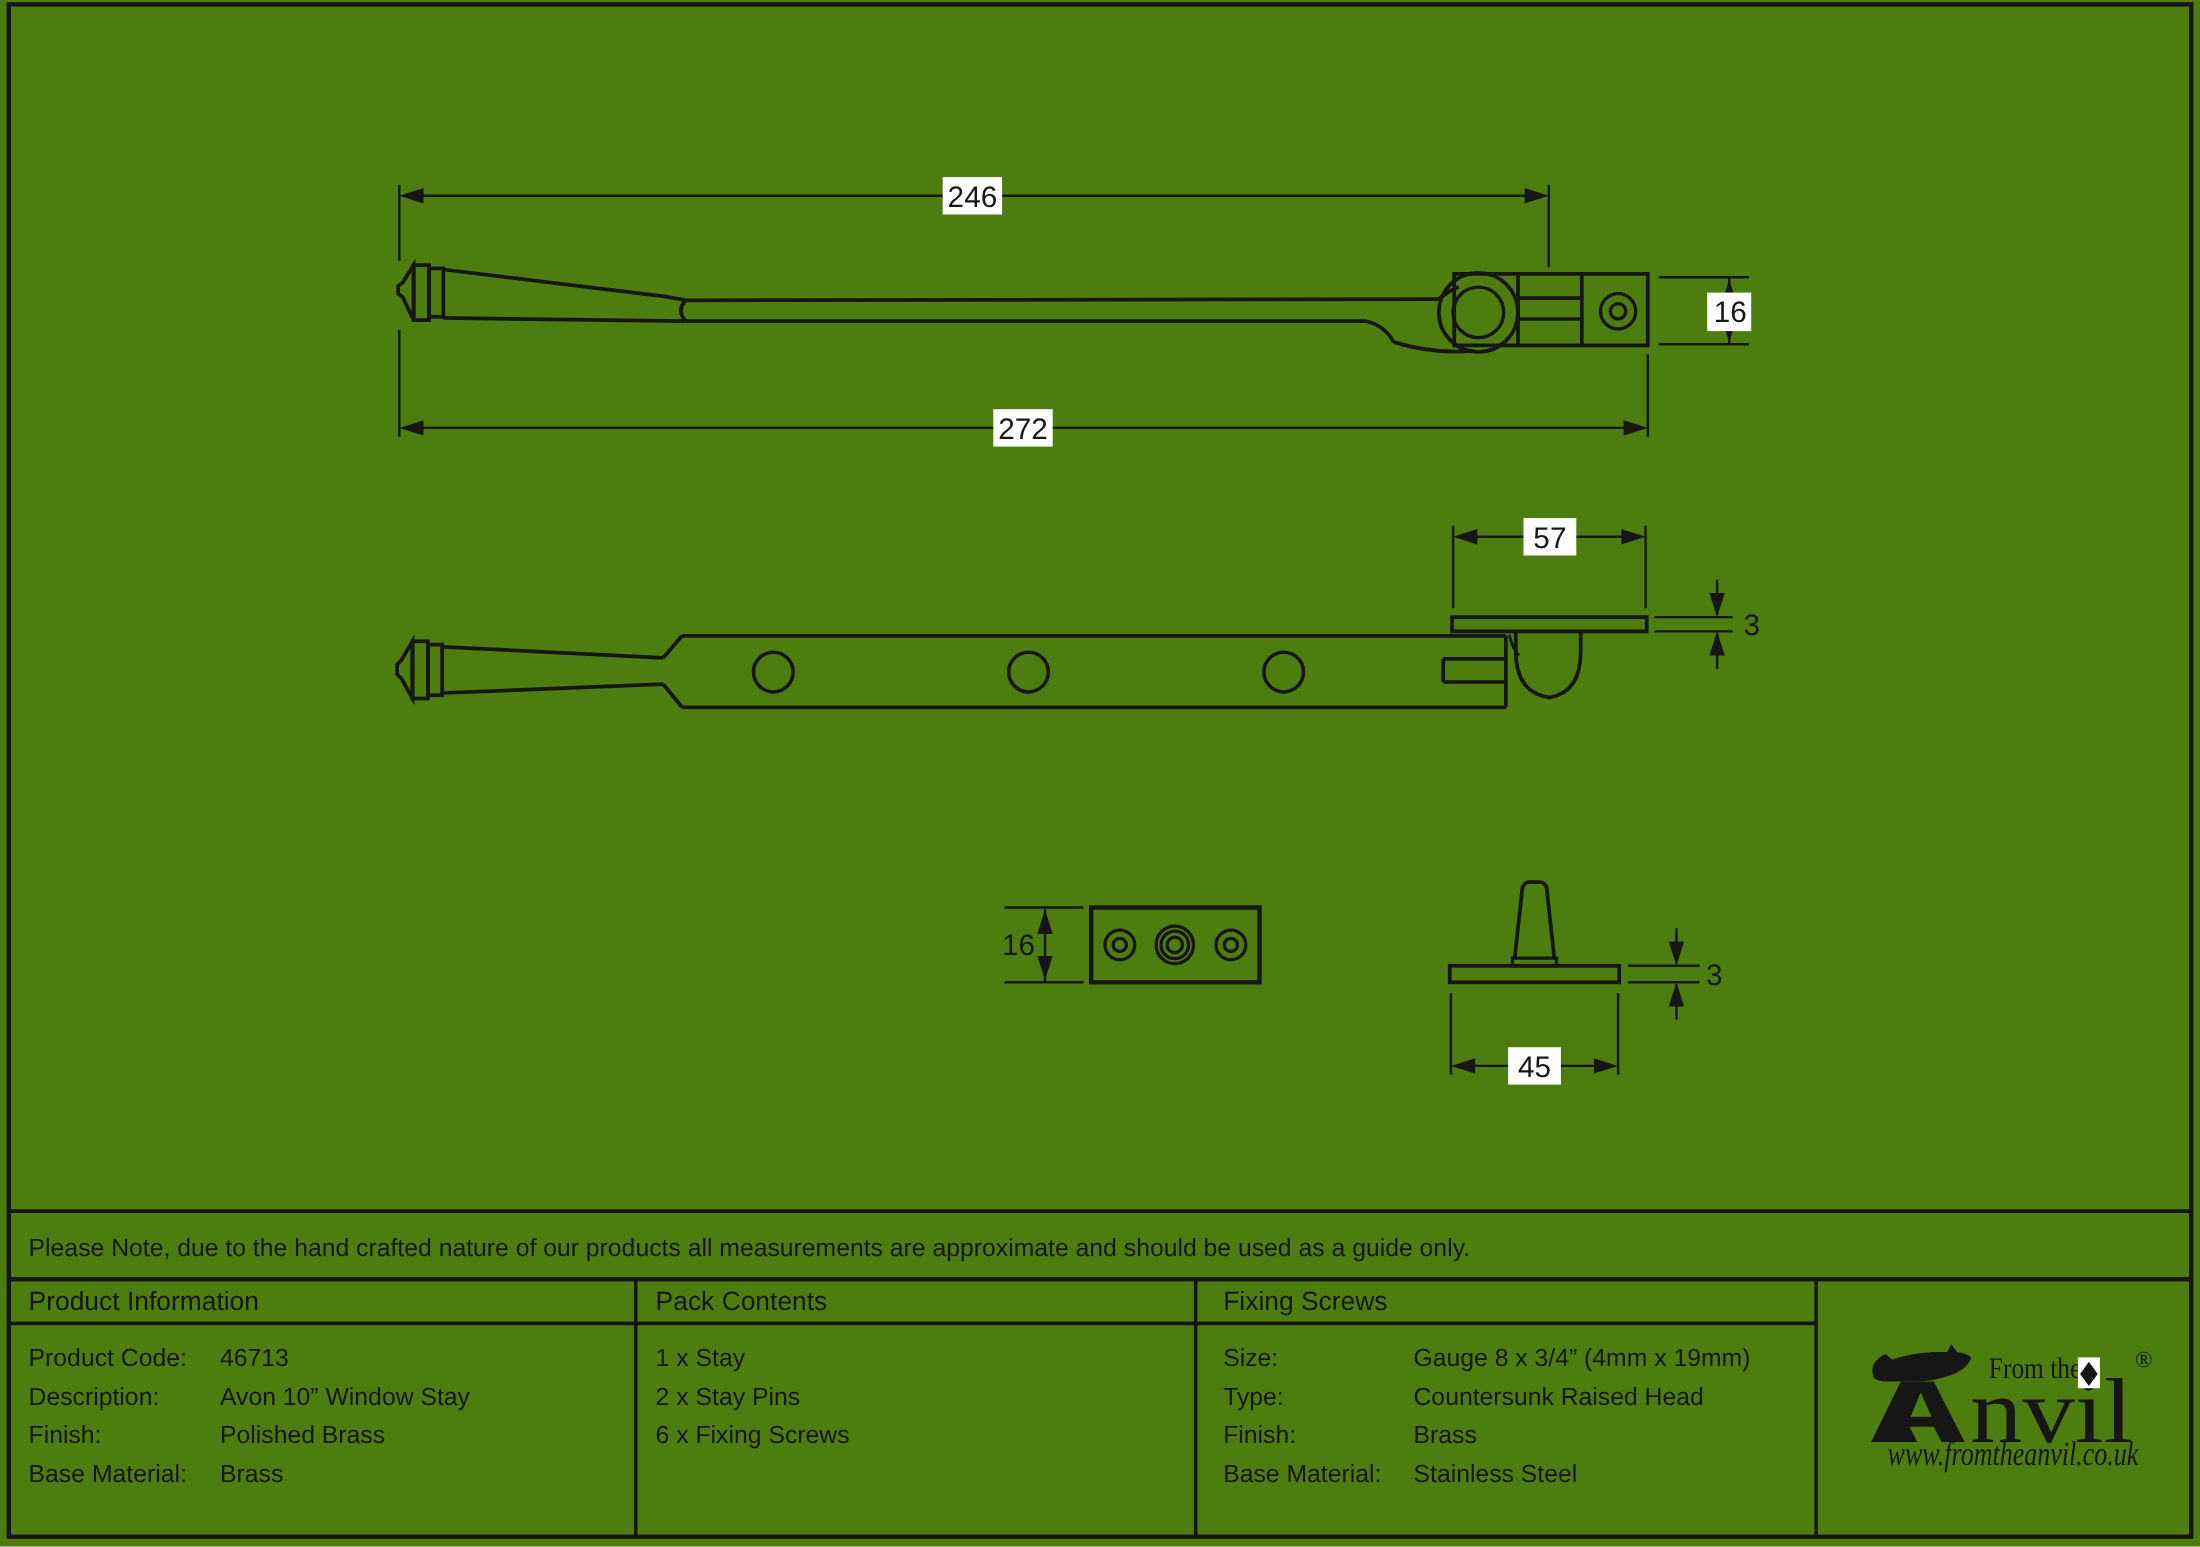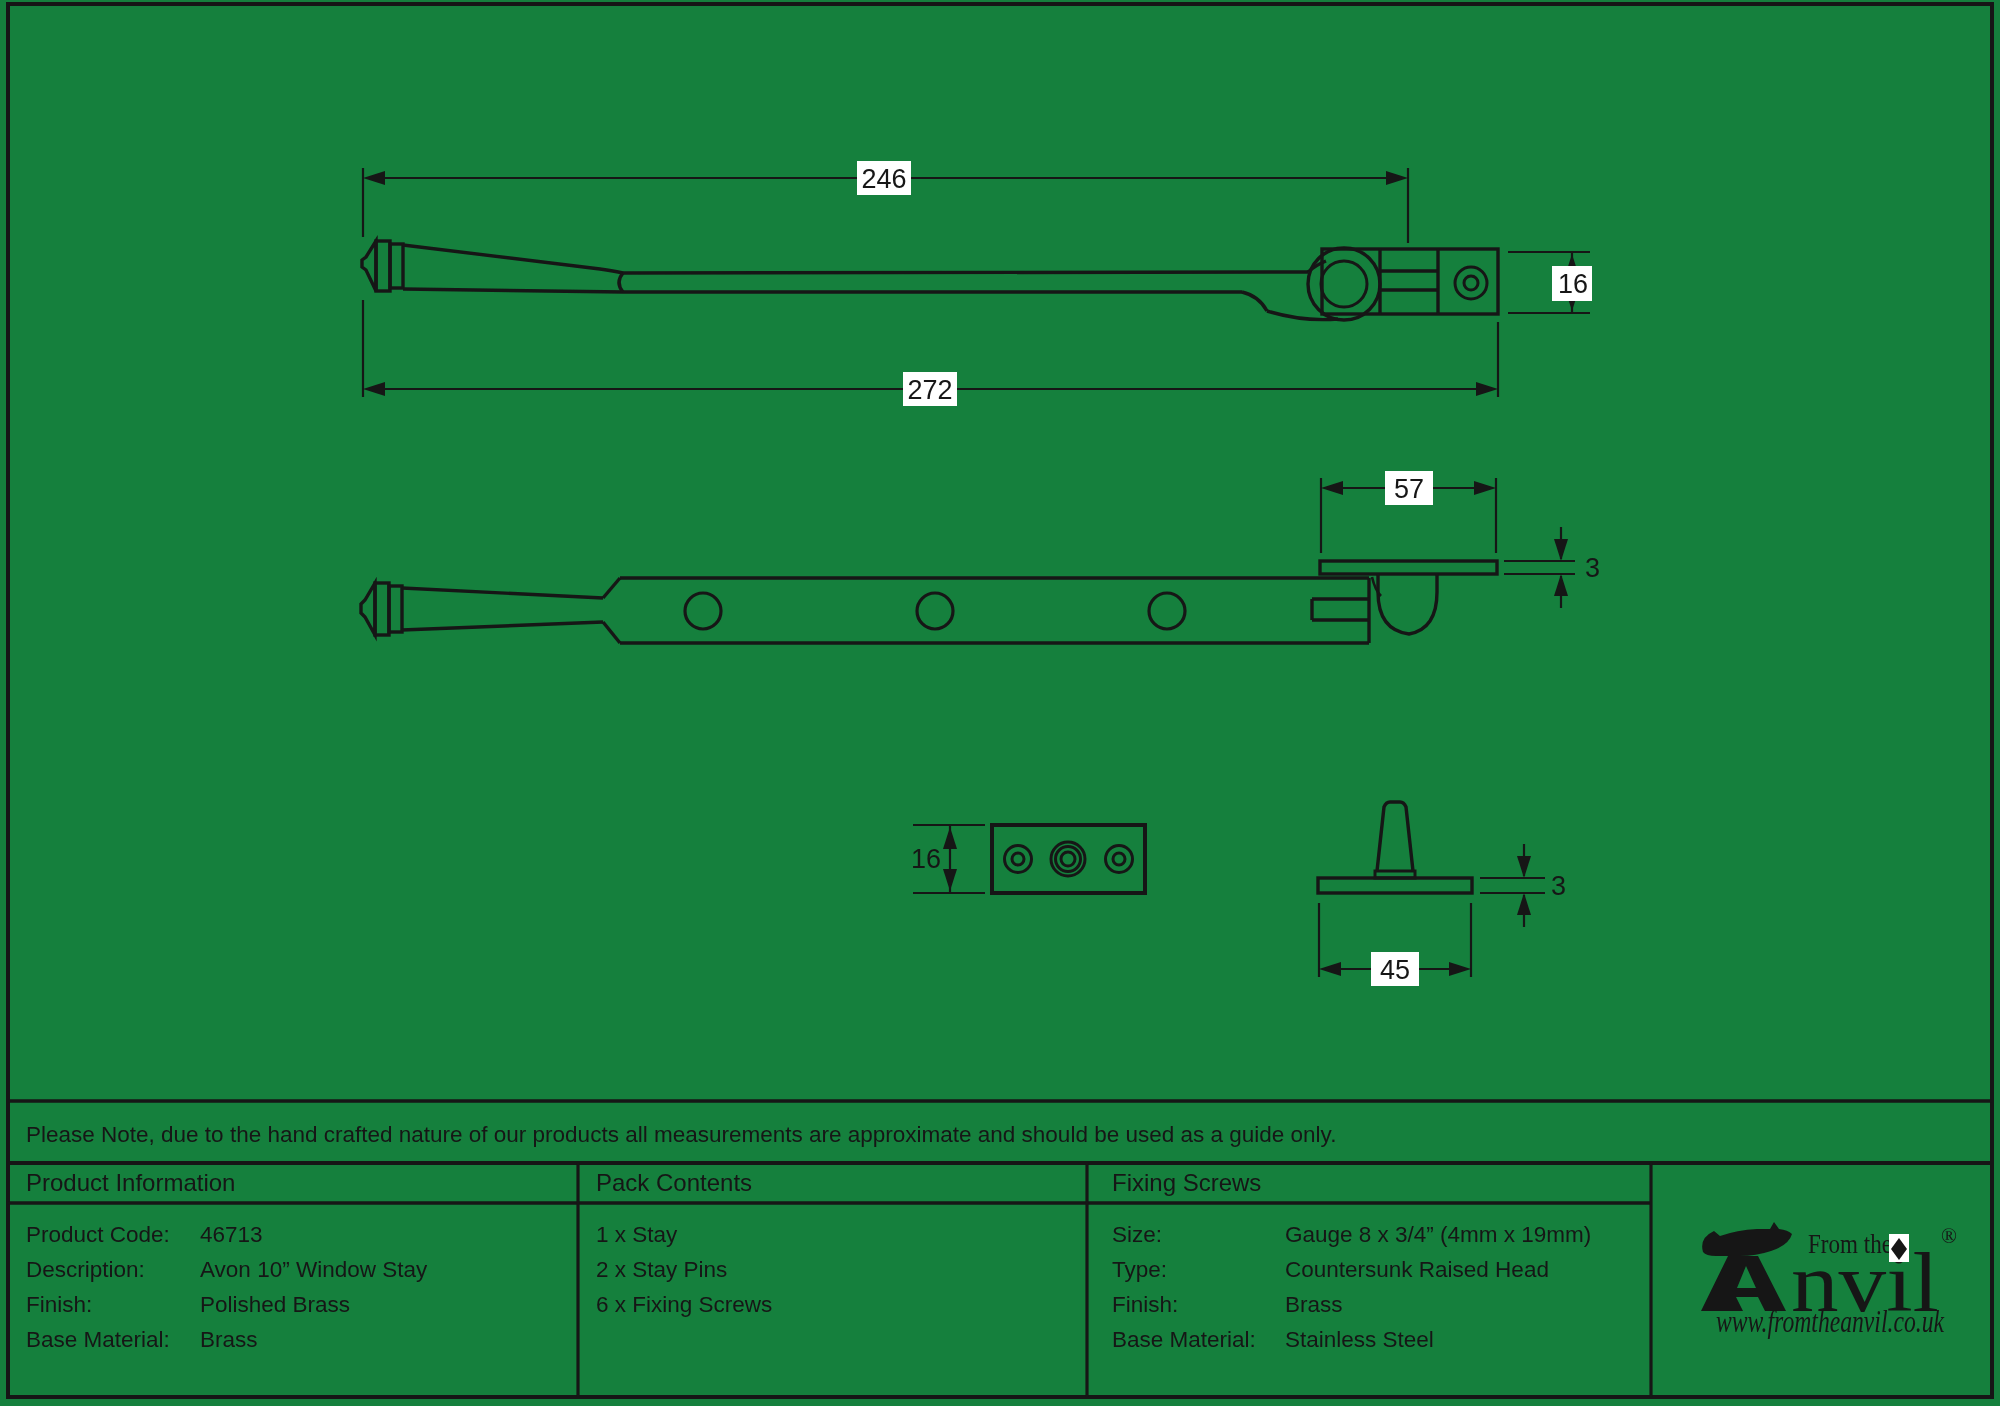--- a/index.html
+++ b/index.html
@@ -1,16 +1,16 @@
 <!DOCTYPE html>
 <html><head>
 <meta charset="utf-8">
 <style>
   html,body{margin:0;padding:0;background:#e8e8e8;}
-  .page{position:relative;width:2000px;height:1406px;background:#15803d;margin:0 auto;
+  .page{position:relative;width:2000px;height:1406px;background:#4d7c0f;margin:0 auto;
         font-family:"Liberation Sans",sans-serif;text-align:right;}
   svg{display:block}
   text{fill:#161616}
   .sans{font-family:"Liberation Sans",sans-serif;}
   .serif{font-family:"Liberation Serif",serif;}
 </style>
 </head>
 <body>
 
 <div class="page">

